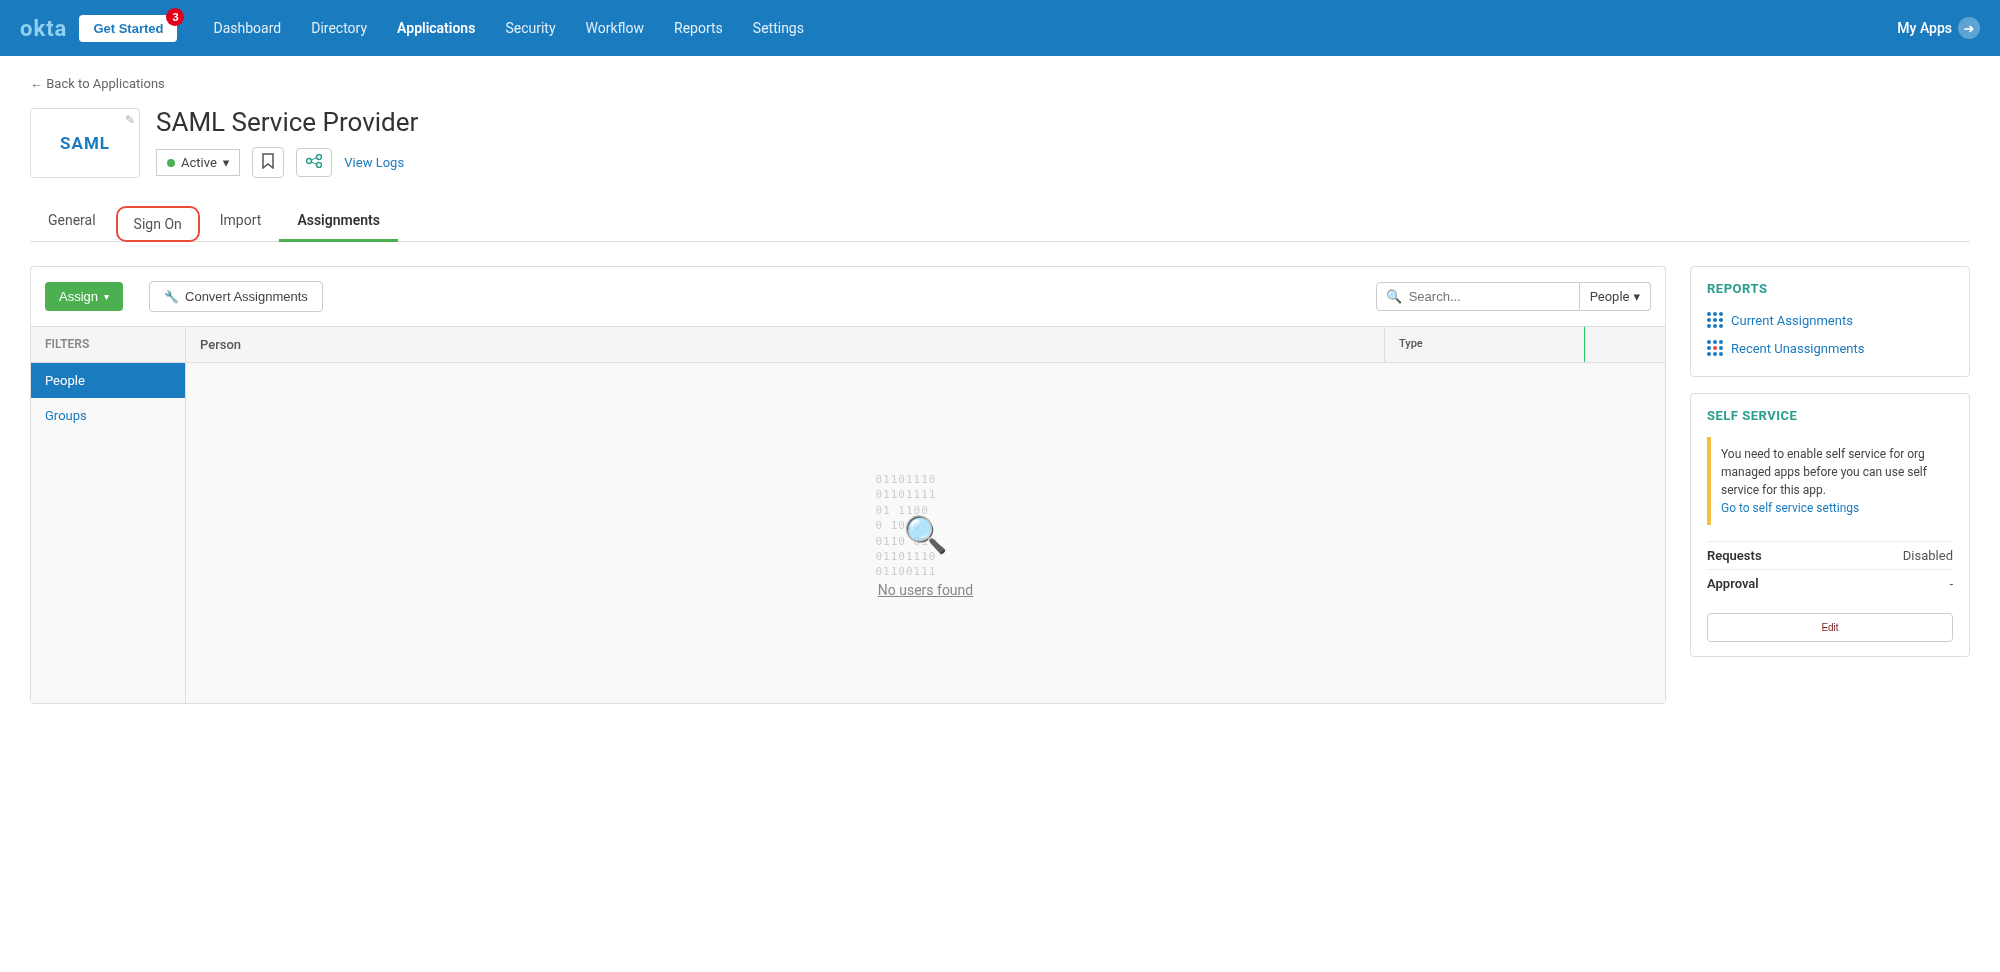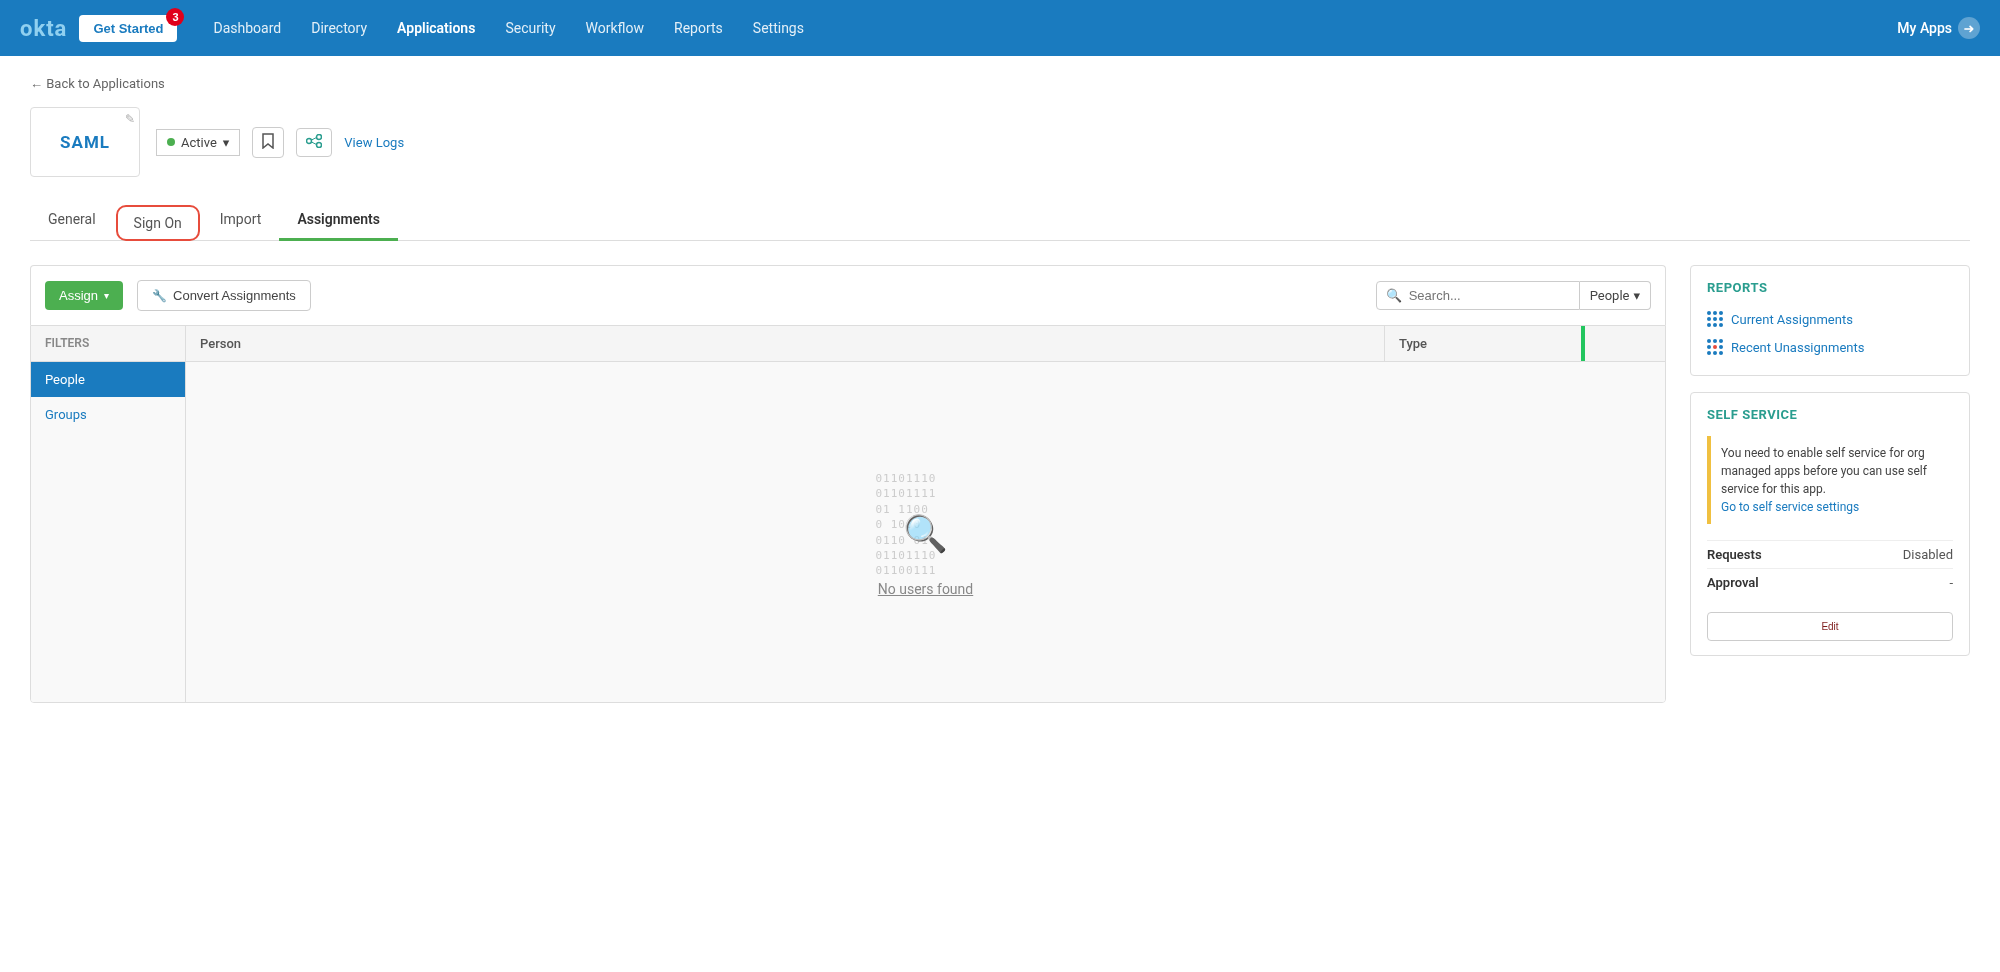--- a/index.html
+++ b/index.html
@@ -207,21 +207,21 @@
     .main-area {
       display: flex;
       gap: 24px;
     }
     .assignments-panel { flex: 1; }
     .sidebar-panel { width: 280px; flex-shrink: 0; }
 
     .toolbar {
       display: flex;
       align-items: center;
-      gap: 14px;
+      gap: 26px;
       margin-bottom: 0;
       padding: 14px;
       background: white;
       border: 1px solid #ddd;
       border-bottom: none;
       border-radius: 4px 4px 0 0;
     }
     .assign-btn {
       background: #4caf50;
       color: white;
@@ -314,24 +314,24 @@
       flex: 1;
       padding: 10px 14px;
       font-size: 13px;
       color: #555;
       font-weight: 500;
       border-right: 1px solid #ddd;
     }
     .type-col-header {
       width: 200px;
       padding: 10px 14px;
-      font-size: 13px;
+      font-size: 11px;
       color: #555;
       font-weight: 500;
-      border-right: 4px solid #22c55e;
+      border-right: 1px solid #22c55e;
     }
     .actions-col-header {
       width: 80px;
     }
 
     .table-body {
       display: flex;
       min-height: 340px;
     }
     .filter-sidebar {
@@ -510,20 +510,21 @@
   <div class="back-link">
     <span>← Back to Applications</span>
   </div>
 
   <div class="app-header">
     <div class="app-logo-box">
       <span class="app-logo-text">SAML</span>
       <span class="edit-pencil">✎</span>
     </div>
     <div class="app-info">
+      <div class="app-title">SAML Service Provider</div>
       <div class="app-controls">
         <div class="status-dropdown">
           <span class="status-dot"></span>
           <span>Active</span>
           <span>▾</span>
         </div>
         <button class="icon-btn">
           <svg width="12" height="16" viewBox="0 0 12 16" fill="none" xmlns="http://www.w3.org/2000/svg">
             <path d="M1 1h10v14l-5-4-5 4V1z" stroke="#555" stroke-width="1.5" fill="none"></path>
           </svg>

